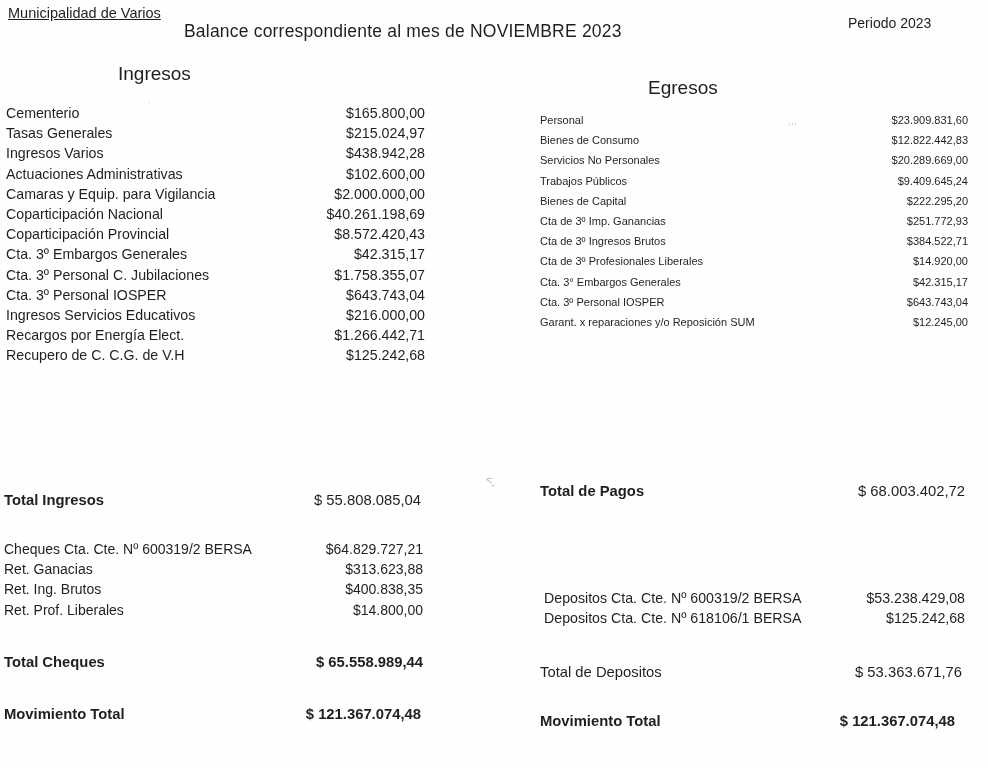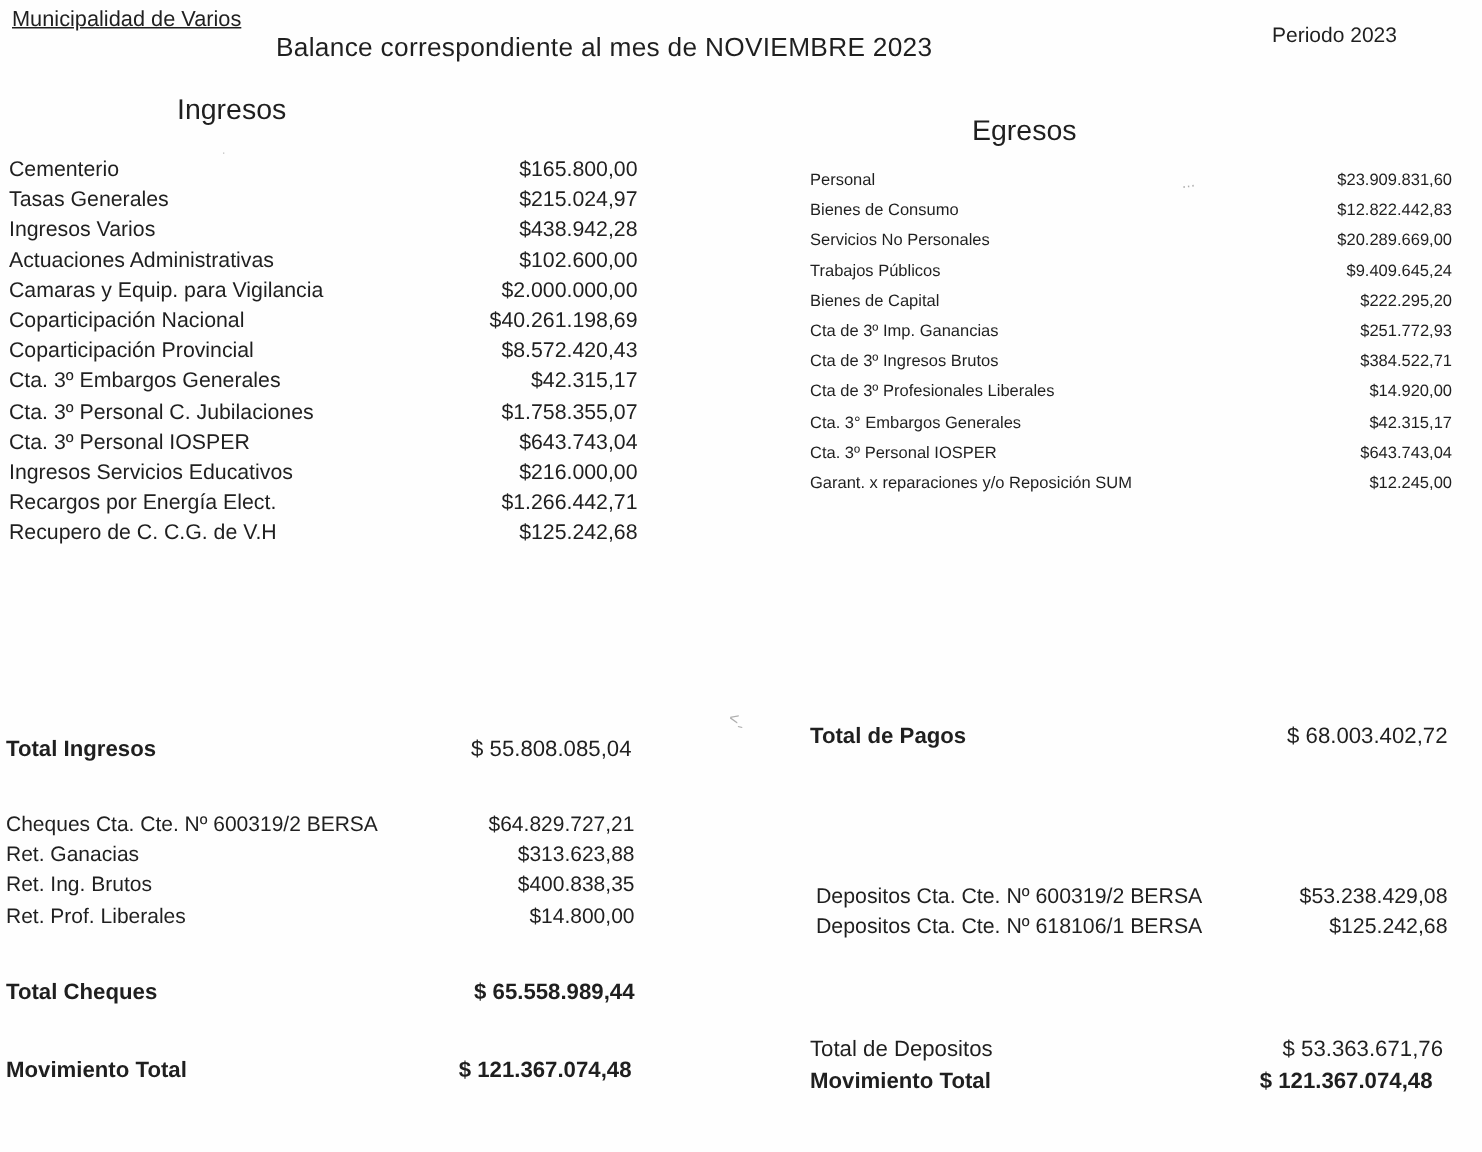--- a/index.html
+++ b/index.html
@@ -25,21 +25,21 @@
   .cheques-list{top:541px;left:4px;width:419px;font-size:14px;}
   .depositos-list{top:554px;left:544px;width:421px;font-size:14.2px;margin-top:36px;}
 
   .total-row{display:flex;align-items:baseline;font-size:14.8px;}
   .total-row .lbl{flex:1;white-space:nowrap;}
   .total-row .amt{text-align:right;white-space:nowrap;}
   .bold{font-weight:bold;}
   .t-ingresos{top:492px;left:4px;width:417px;}
   .t-pagos{top:483px;left:540px;width:425px;justify-content:space-between;}
   .t-cheques{top:654px;left:4px;width:419px;font-weight:bold;}
-  .t-depositos{top:692px;left:540px;width:422px;align-items:center;}
+  .t-depositos{top:664px;left:540px;width:422px;align-items:center;}
   .mov-left{top:706px;left:4px;width:417px;}
   .mov-right{top:713px;left:540px;width:415px;}
 
   .artifact{color:#9a9a9a;font-size:9px;opacity:.8;pointer-events:none;}
   .a1{top:119px;left:788px;transform:rotate(-8deg);}
   .a2{top:474px;left:486px;transform:rotate(12deg);font-size:11px;}
   .a3{top:99px;left:148px;font-size:7px;}
 </style>
 </head>
 <body>

